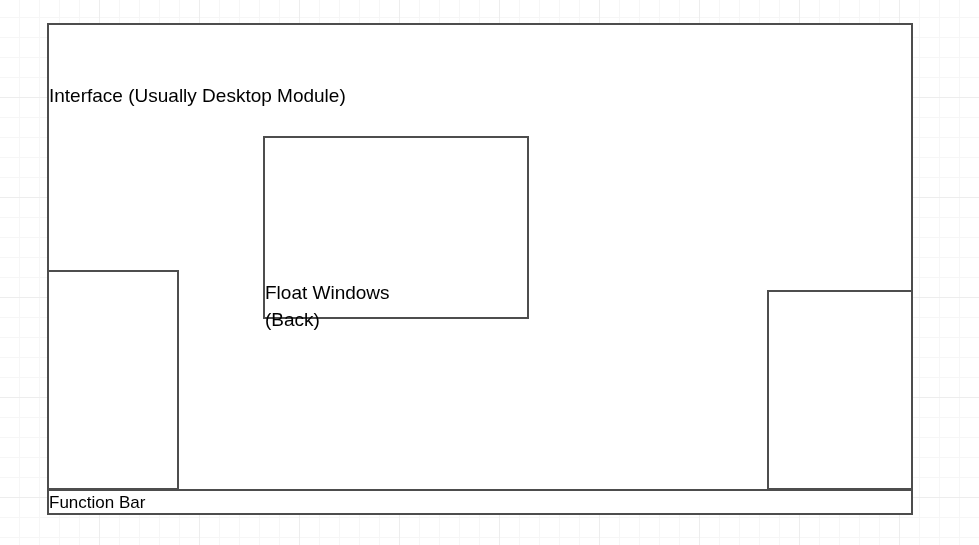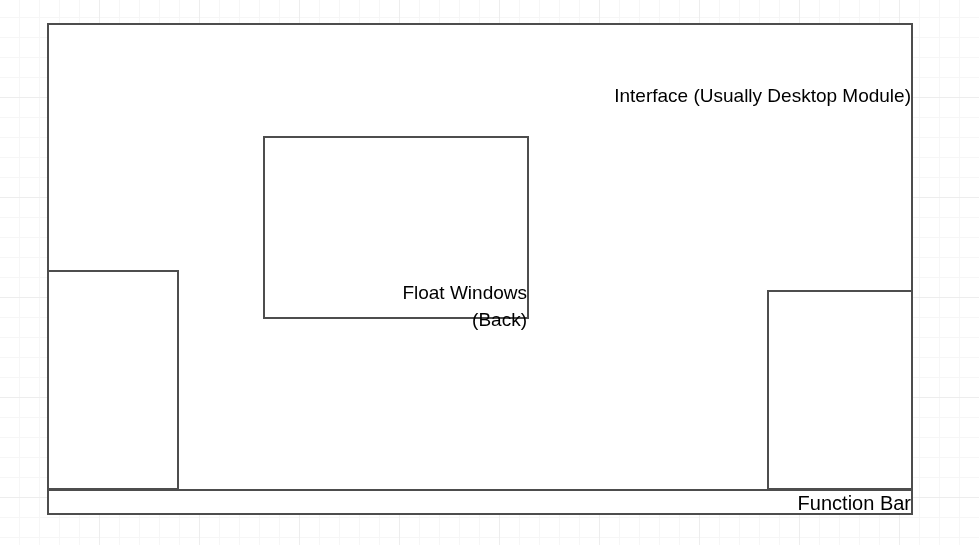--- a/index.html
+++ b/index.html
@@ -31,21 +31,21 @@
   .box {
     position: absolute;
     background: #ffffff;
     border: 2px solid #4d4d4d;
     box-sizing: border-box;
   }
   .box-label {
     position: absolute;
     left: 0;
     right: 0;
-    text-align: right;
+    text-align: left;
     color: #000000;
     font-family: "Liberation Sans", sans-serif;
     font-size: 19px;
     line-height: 27px;
     white-space: pre-line;
     pointer-events: none;
   }
 
   
   #interface-box {
@@ -104,21 +104,21 @@
   
   #function-bar-box {
     left: 47px;
     top: 489px;
     width: 866px;
     height: 26px;
     z-index: 5;
   }
   #function-bar-label {
     top: -1px;
-    font-size: 20px;
+    font-size: 17px;
     line-height: 26px;
   }
 </style>
 </head>
 <body>
 
 <div id="canvas">
 
   <div class="box" id="interface-box">
     <div class="box-label" id="interface-label">Interface (Usually Desktop Module)</div>

